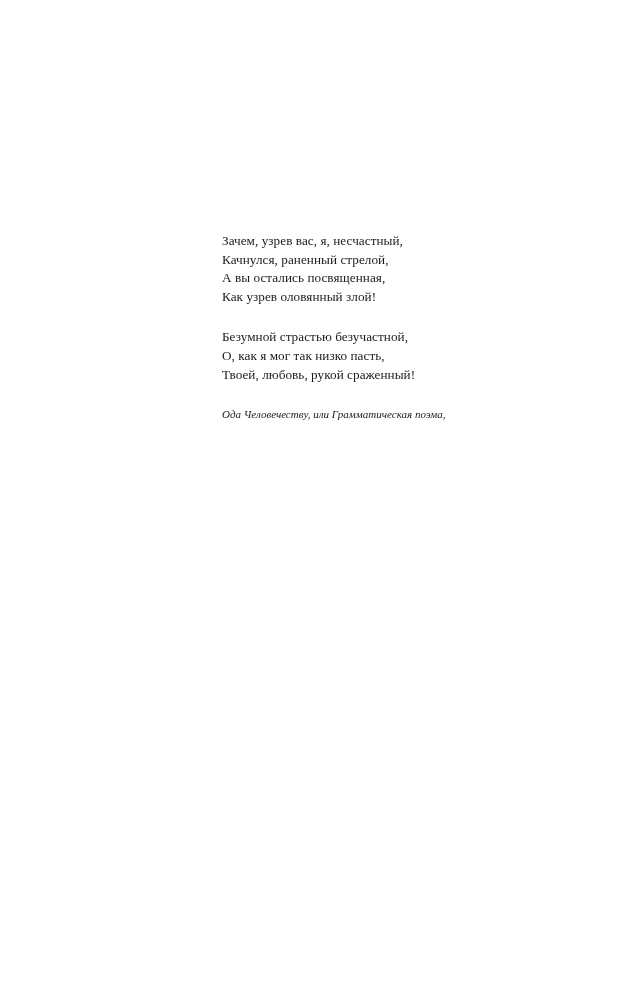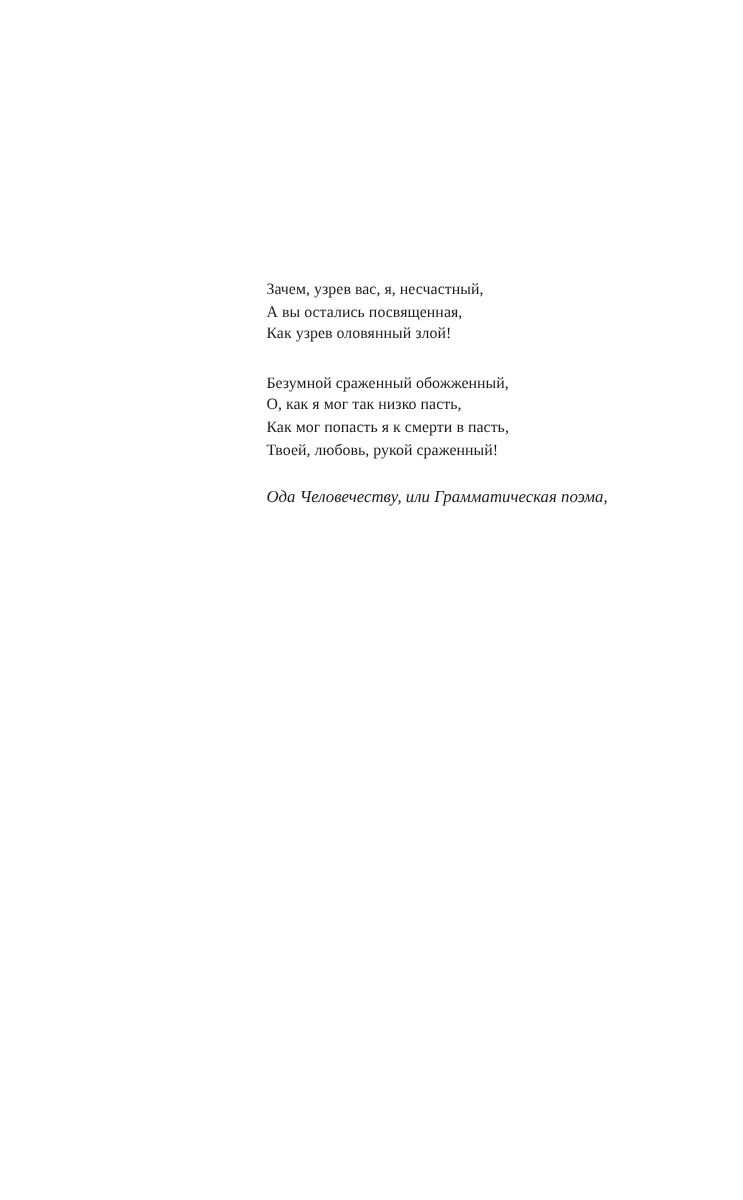--- a/index.html
+++ b/index.html
@@ -39,46 +39,46 @@
     letter-spacing: 0.05px;
     color: #1b1b1b;
     white-space: nowrap;
   }
 
   .attribution {
     margin-top: 4px;
   }
 
   .attribution-line {
-    font-size: 14px;
+    font-size: 11px;
     line-height: 17.4px;
     color: #1b1b1b;
     white-space: nowrap;
   }
 
   .attribution-line .title-italic {
     font-style: italic;
   }
 </style>
 </head>
 <body>
 
 <div class="page">
   <div class="content-block">
 
     <div class="stanza">
       <div class="verse-line">Зачем, узрев вас, я, несчастный,</div>
+      <div class="verse-line">Качнулся, раненный стрелой,</div>
       <div class="verse-line">А вы остались посвященная,</div>
       <div class="verse-line">Как узрев оловянный злой!</div>
     </div>
 
     <div class="stanza">
-      <div class="verse-line">Безумной сраженный обожженный,</div>
+      <div class="verse-line">Безумной страстью безучастной,</div>
       <div class="verse-line">О, как я мог так низко пасть,</div>
-      <div class="verse-line">Как мог попасть я к смерти в пасть,</div>
       <div class="verse-line">Твоей, любовь, рукой сраженный!</div>
     </div>
 
     <div class="attribution">
       <div class="attribution-line">
         <span class="title-italic">Ода Человечеству, или Грамматическая поэма,</span>
       </div>
     </div>
 
   </div>

